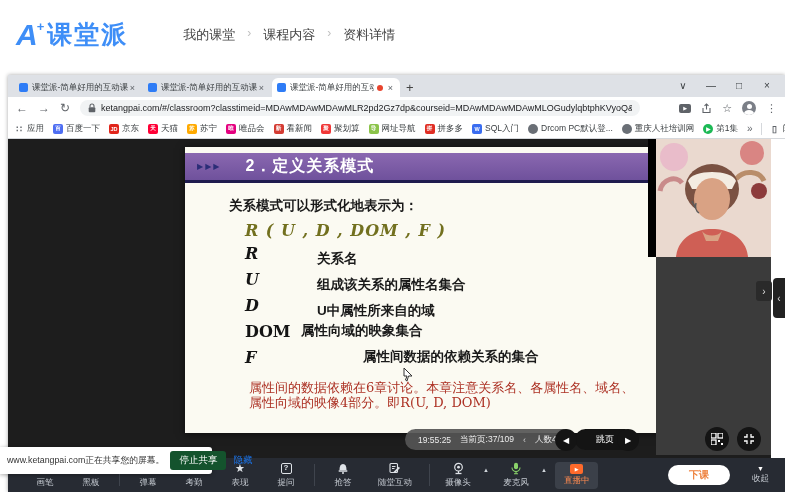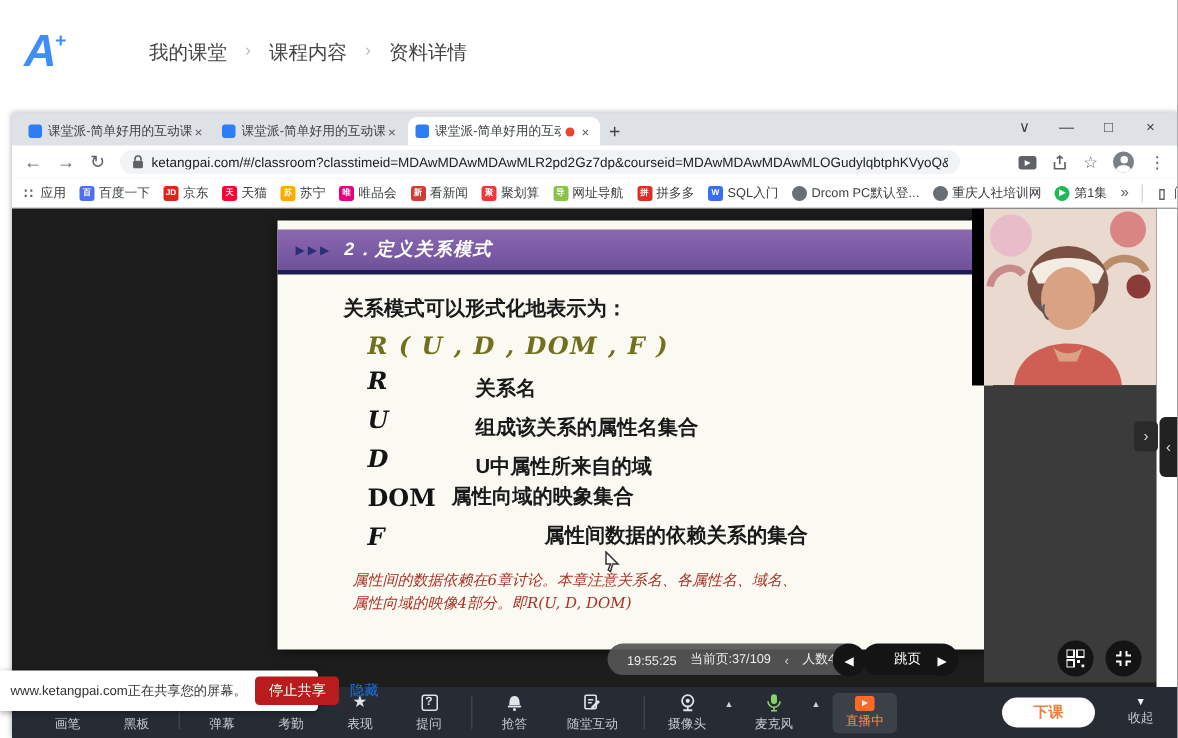--- a/index.html
+++ b/index.html
@@ -52,30 +52,30 @@
   .bm-right { margin-left:auto; display:flex; align-items:center; }
   .bm-overflow { color:#5f6368; font-size:10px; margin-right:8px; cursor:pointer; }
   .bm-divider { width:1px; height:12px; background:#d5d8dc; margin-right:8px; }
 
   
   .content { position:absolute; left:0; top:64px; width:777px; height:353px; background:#1d1d1d; overflow:hidden; }
 
   .slide { position:absolute; left:177px; top:8px; width:477px; height:286px; background:#fbfaf2; box-shadow:0 1px 8px rgba(0,0,0,.6); }
   .slide-titlebar { margin-top:6px; height:30px; background:linear-gradient(180deg,#8a68b0,#6f519c); border-bottom:3px solid #1e1b4e; display:flex; align-items:center; padding-left:12px; }
   .tri { color:#2b2d77; font-size:8px; margin-right:2px; }
-  .slide-title { color:#fff; font-weight:bold; font-size:12px; margin-left:8px; letter-spacing:1px;font-style:italic; }
+  .slide-title { color:#fff; font-weight:bold; font-size:16px; margin-left:24px; letter-spacing:1px; }
   .slide-body { padding-left:44px; }
   .s-intro { margin-top:14px; font-size:13.5px; font-weight:bold; color:#1a1a1a; }
   .s-formula { margin-top:6px; margin-left:16px; font-family:"DejaVu Serif", serif; font-style:italic; font-weight:bold; font-size:16px; color:#72701f; letter-spacing:1px; }
   .s-row { margin-left:16px; height:26px; display:flex; align-items:center; }
   .s-term { width:56px; flex:none; font-family:"DejaVu Serif", serif; font-style:italic; font-weight:bold; font-size:16px; color:#141414; }
   .s-term.roman { font-style:normal; }
   .s-desc { font-size:13.5px; font-weight:bold; color:#1a1a1a; }
   .ind-a { margin-left:16px;margin-top:12px; } .ind-b { } .ind-c { margin-left:62px; }
-  .s-note { margin-top:10px; margin-left:6px; font-family:"DejaVu Serif", serif; font-style:italic; font-size:10px; color:#ac3023; line-height:15px; }
+  .s-note { margin-top:10px; margin-left:20px; font-family:"DejaVu Serif", serif; font-size:13px; color:#ac3023; line-height:15px; }
 
   .webcam { position:absolute; left:640px; top:0; width:123px; height:118px; display:flex; }
   .webcam-strip { width:8px; background:#000; }
   .webcam-panel { position:absolute; left:648px; top:118px; width:115px; height:198px; background:#3b3b3b; }
   .white-strip { position:absolute; left:763px; top:0; width:14px; height:319px; background:#fff; }
   .panel-expand { position:absolute; left:748px; top:142px; width:16px; height:20px; background:#2a2a2a; border-radius:3px; color:#ddd; font-size:10px; display:flex; align-items:center; justify-content:center; cursor:pointer; }
   .panel-collapse { position:absolute; left:765px; top:139px; width:12px; height:40px; background:#222; border-radius:4px 0 0 4px; color:#ddd; font-size:10px; display:flex; align-items:center; justify-content:center; cursor:pointer; }
 
   .status-pill { position:absolute; left:397px; top:290px; height:21px; border-radius:11px; background:rgba(85,85,85,.92); display:flex; align-items:center; gap:9px; padding:0 13px; font-size:8.5px; color:#ececec; }
   .pill-sep { font-size:9px; color:#cfcfcf; }
@@ -98,32 +98,33 @@
   .live-icon { width:13px; height:10px; background:#ff6a2b; border-radius:2px; color:#fff; font-size:5px; display:flex; align-items:center; justify-content:center; }
   .live-label { font-size:8.5px; color:#ff8a50; margin-top:1px;text-align:right; }
   .end-btn { margin-left:auto; width:62px; height:20px; background:#fff; border-radius:10px; color:#ee7f3a; font-size:10px; font-weight:bold; display:flex; align-items:center; justify-content:center; cursor:pointer; }
   .collapse-item { margin-left:22px; display:flex; flex-direction:column; align-items:center; cursor:pointer; }
   .collapse-item .ca { color:#fff; font-size:7px; }
   .collapse-item .cl { font-size:8.5px; color:#c5cad1; margin-top:1px; }
 
   
   .sharebar { position:absolute; left:0; top:447px; width:212px; height:27px; background:#fff; border-radius:0 3px 3px 0; box-shadow:0 1px 4px rgba(0,0,0,.35); display:flex; align-items:center; padding:0 7px; z-index:50; }
   .share-msg { font-size:8.8px; color:#333; white-space:nowrap; }
-  .stop-btn { margin-left:6px; background:#b91c1c; color:#fff; font-size:9.5px; padding:3px 9px; border-radius:3px; cursor:pointer; white-space:nowrap; }
+  .stop-btn { margin-left:6px; background:#14532d; color:#fff; font-size:9.5px; padding:3px 9px; border-radius:3px; cursor:pointer; white-space:nowrap; }
   .hide-btn { margin-left:7px; color:#1a73e8; font-size:9.5px; cursor:pointer; white-space:nowrap; }
 </style>
 </head>
 <body>
 
 <div id="screen">
 
   <div class="topbar">
     <div class="logo">
       <span class="logo-a">A</span>
       <span class="logo-plus">+</span>
+      <span class="logo-text">课堂派</span>
     </div>
     <div class="crumbs">
       <span class="crumb">我的课堂</span>
       <span class="crumb-sep">›</span>
       <span class="crumb">课程内容</span>
       <span class="crumb-sep">›</span>
       <span class="crumb">资料详情</span>
     </div>
   </div>
 

